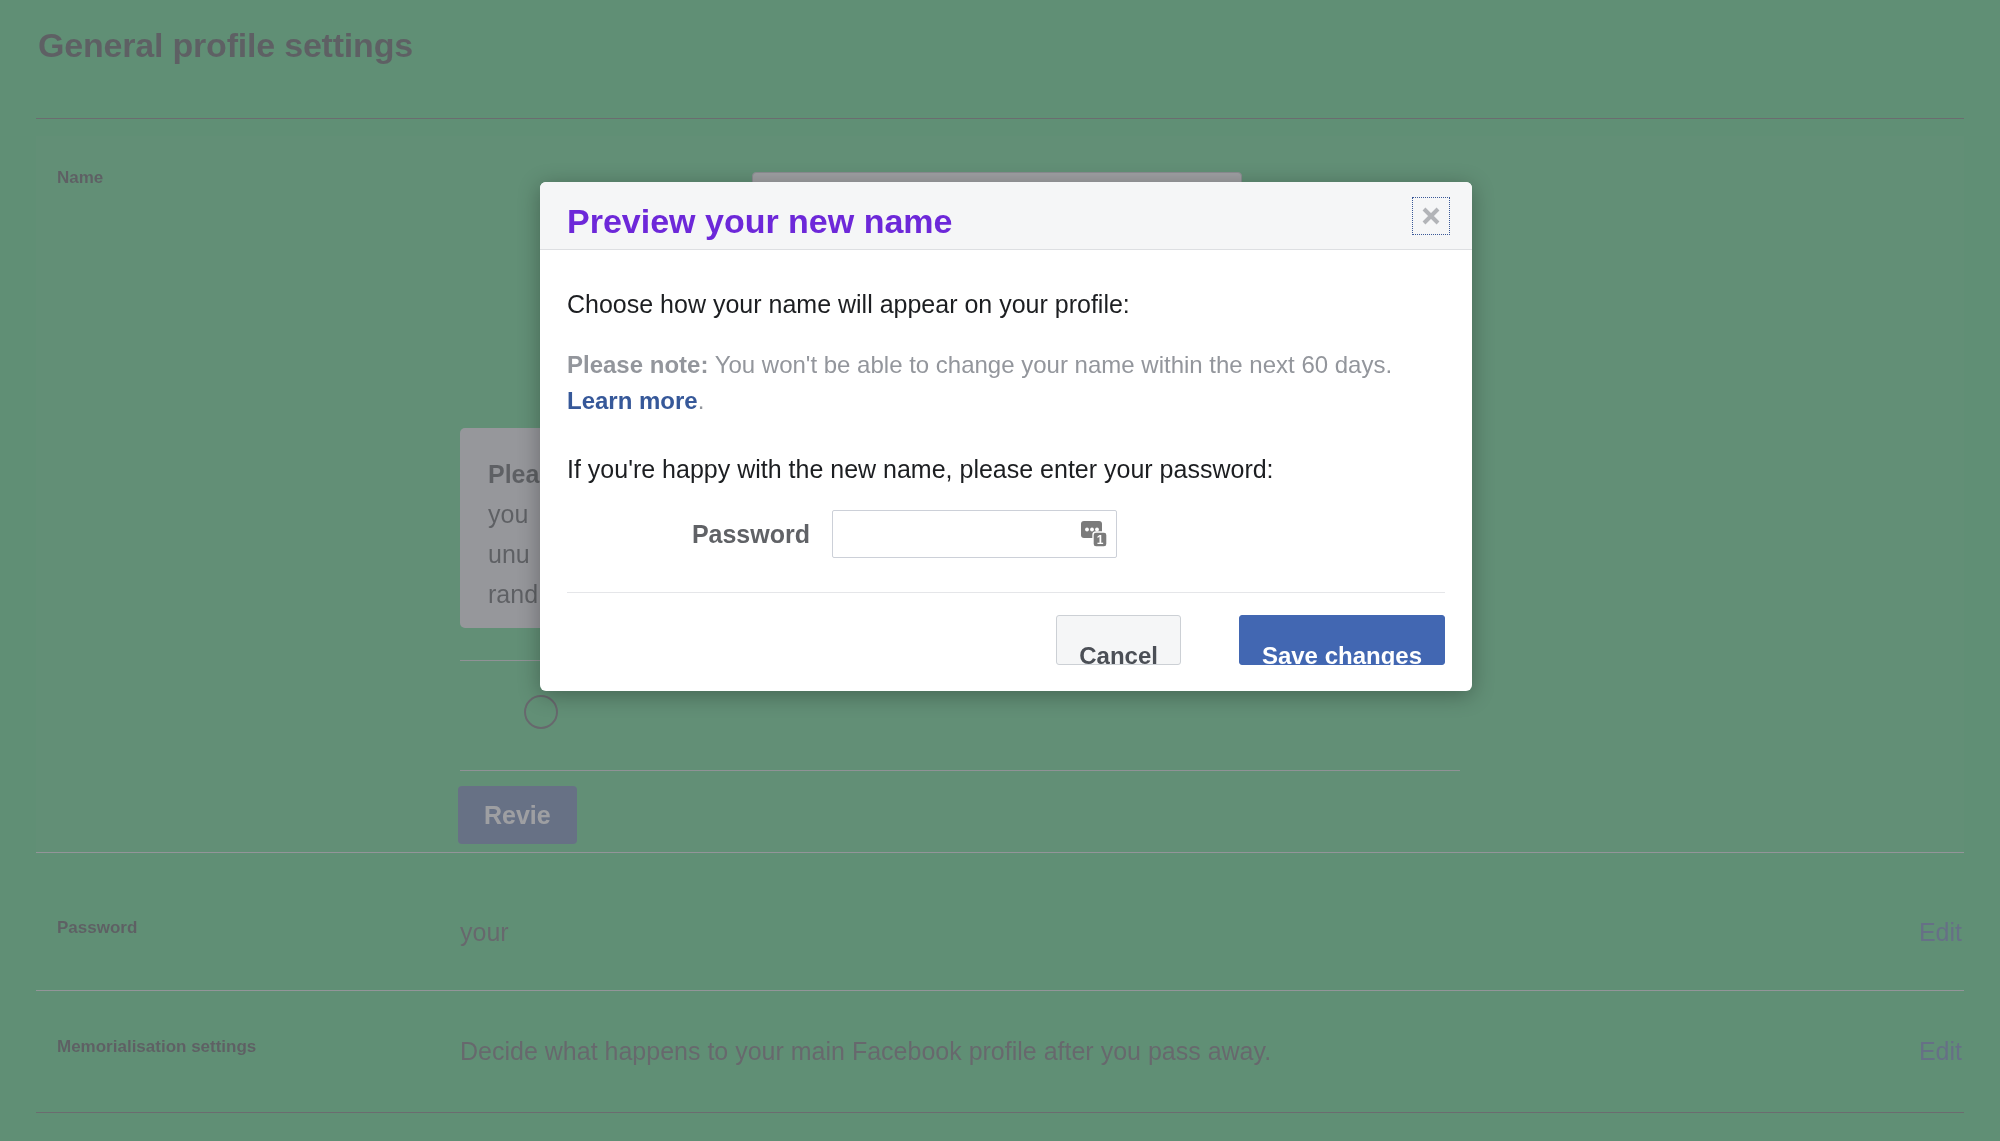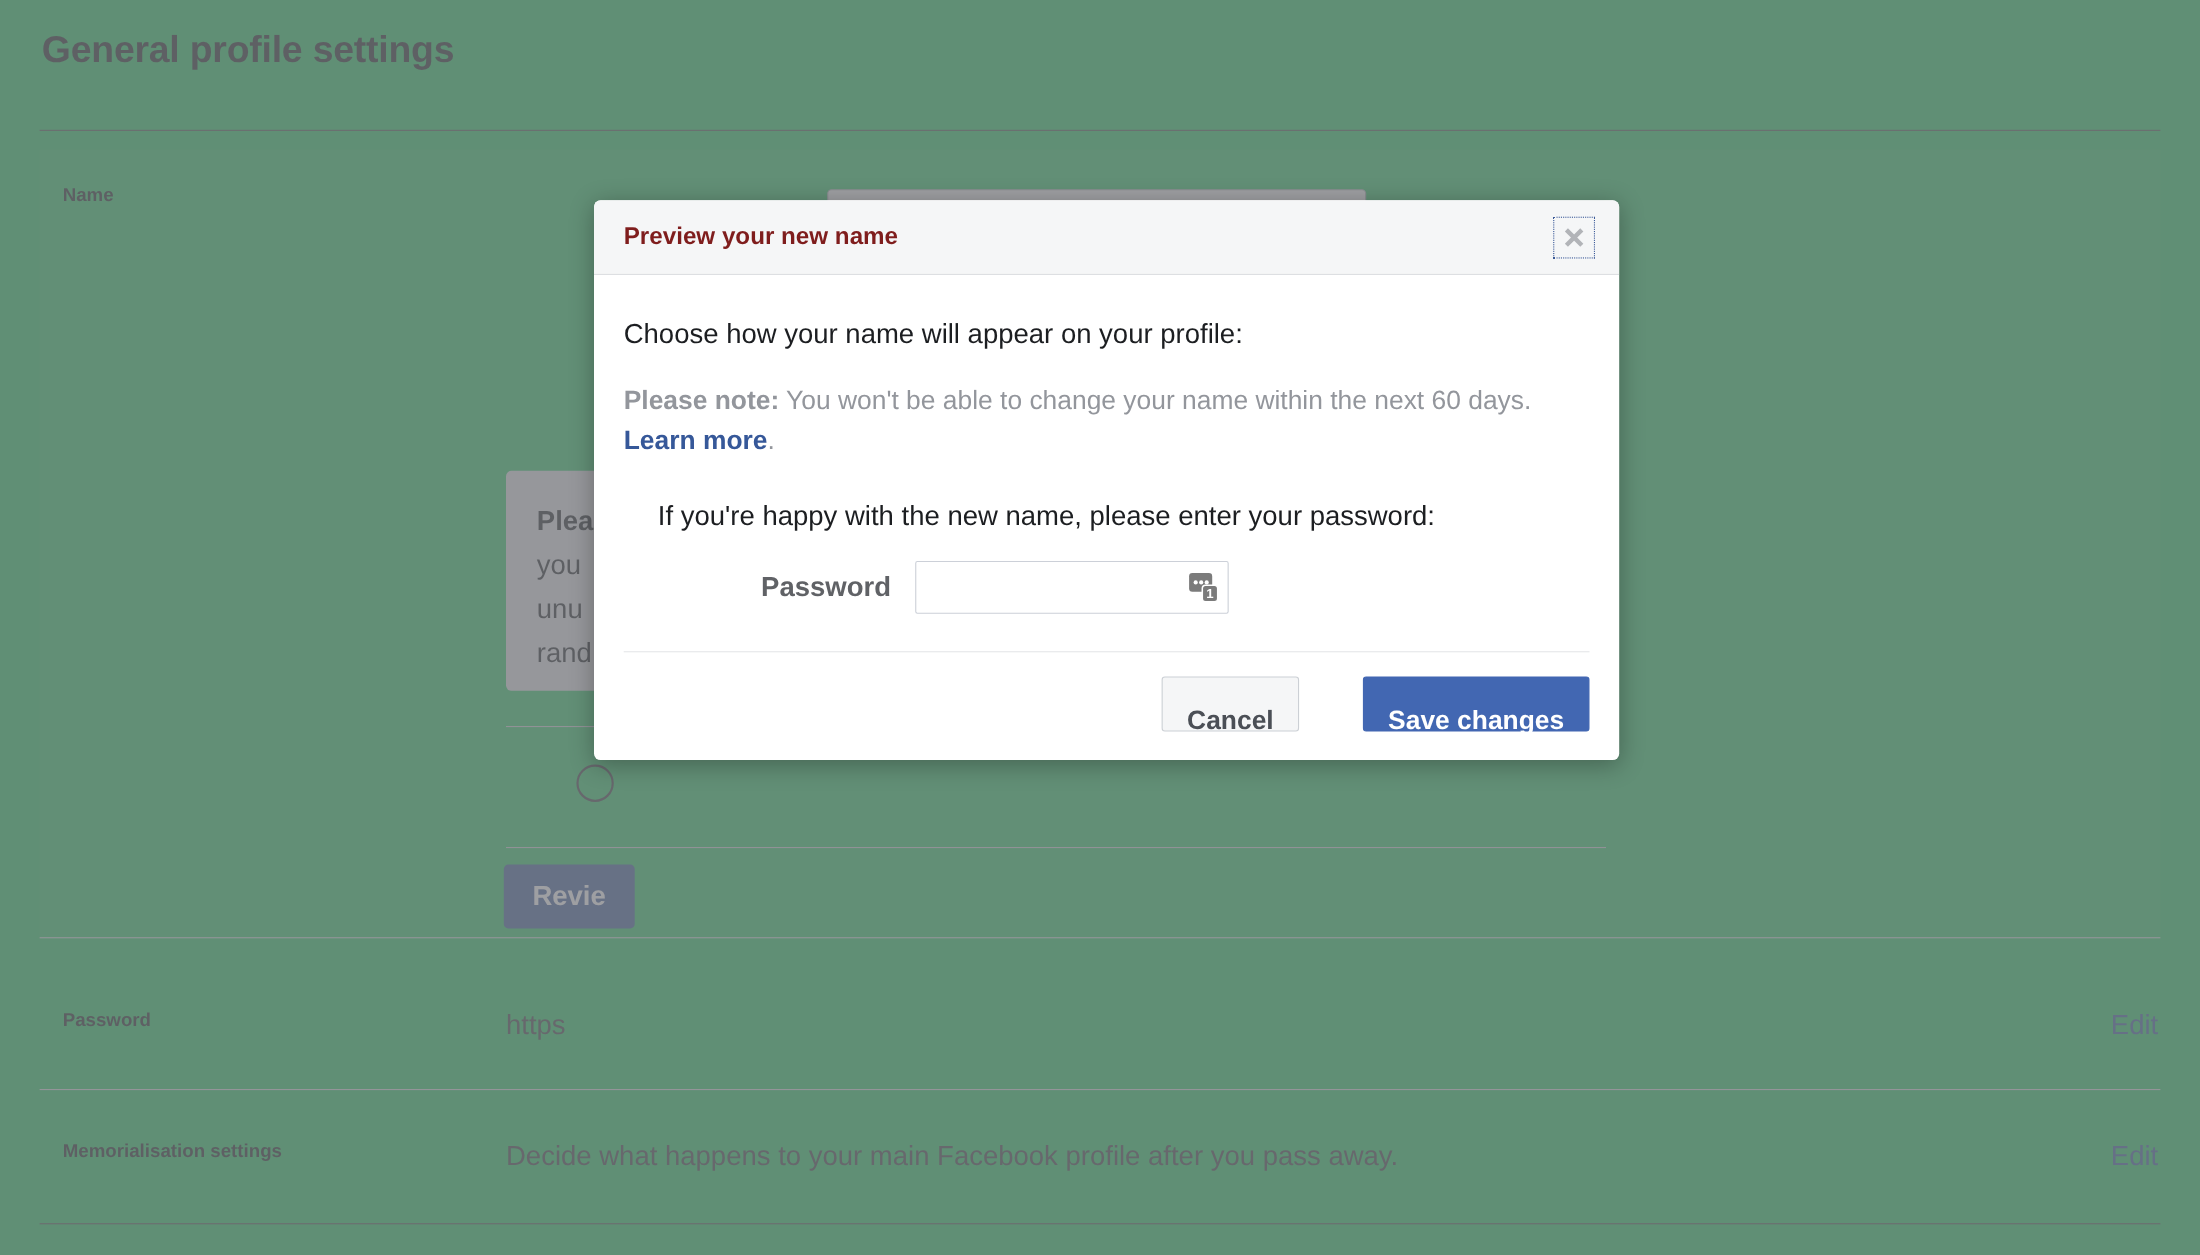--- a/index.html
+++ b/index.html
@@ -175,23 +175,23 @@
     position: relative;
     height: 68px;
     background: #f5f6f7;
     border-bottom: 1px solid #dddfe2;
   }
 
   .modal-title {
     position: absolute;
     left: 27px;
     top: 20px;
-    font-size: 22px;
-    font-weight: bold;
-    color: #7f1d1d;
+    font-size: 34px;
+    font-weight: bold;
+    color: #6d28d9;
   }
 
   .close-btn {
     position: absolute;
     right: 22px;
     top: 15px;
     width: 38px;
     height: 38px;
     border: 1px dotted #3b5998;
     background: transparent;
@@ -265,21 +265,20 @@
     line-height: 36px;
     color: #93969c;
   }
   .note-text .note-lead { font-weight: bold; color: #93969c; }
   .note-text a { color: #365899; text-decoration: none; font-weight: bold; }
 
   .pw-prompt {
     margin-top: 36px;
     font-size: 25px;
     color: #1c1e21;
-    margin-left: 31px;
   }
 
   .pw-row {
     margin-top: 26px;
     display: flex;
     align-items: center;
   }
 
   .pw-label {
     width: 265px;
@@ -377,21 +376,21 @@
 
   <div class="hr-a"></div>
   <div class="bg-radio"></div>
   <div class="hr-b"></div>
 
   <button class="review-btn">Revie</button>
 
   <div class="row-sep" style="top:852px;"></div>
 
   <div class="row-label" style="left:57px; top:918px;">Password</div>
-  <div class="row-value" style="left:460px; top:918px;">https</div>
+  <div class="row-value" style="left:460px; top:918px;">your</div>
   <div class="edit-link" style="top:918px;">Edit</div>
 
   <div class="row-sep" style="top:990px;"></div>
 
   <div class="row-label" style="left:57px; top:1037px;">Memorialisation settings</div>
   <div class="row-value" style="left:460px; top:1037px;">Decide what happens to your main Facebook profile after you pass away.</div>
   <div class="edit-link" style="top:1037px;">Edit</div>
 
   <div class="row-sep" style="top:1112px; background:#4a4a4a;"></div>
 </div>

